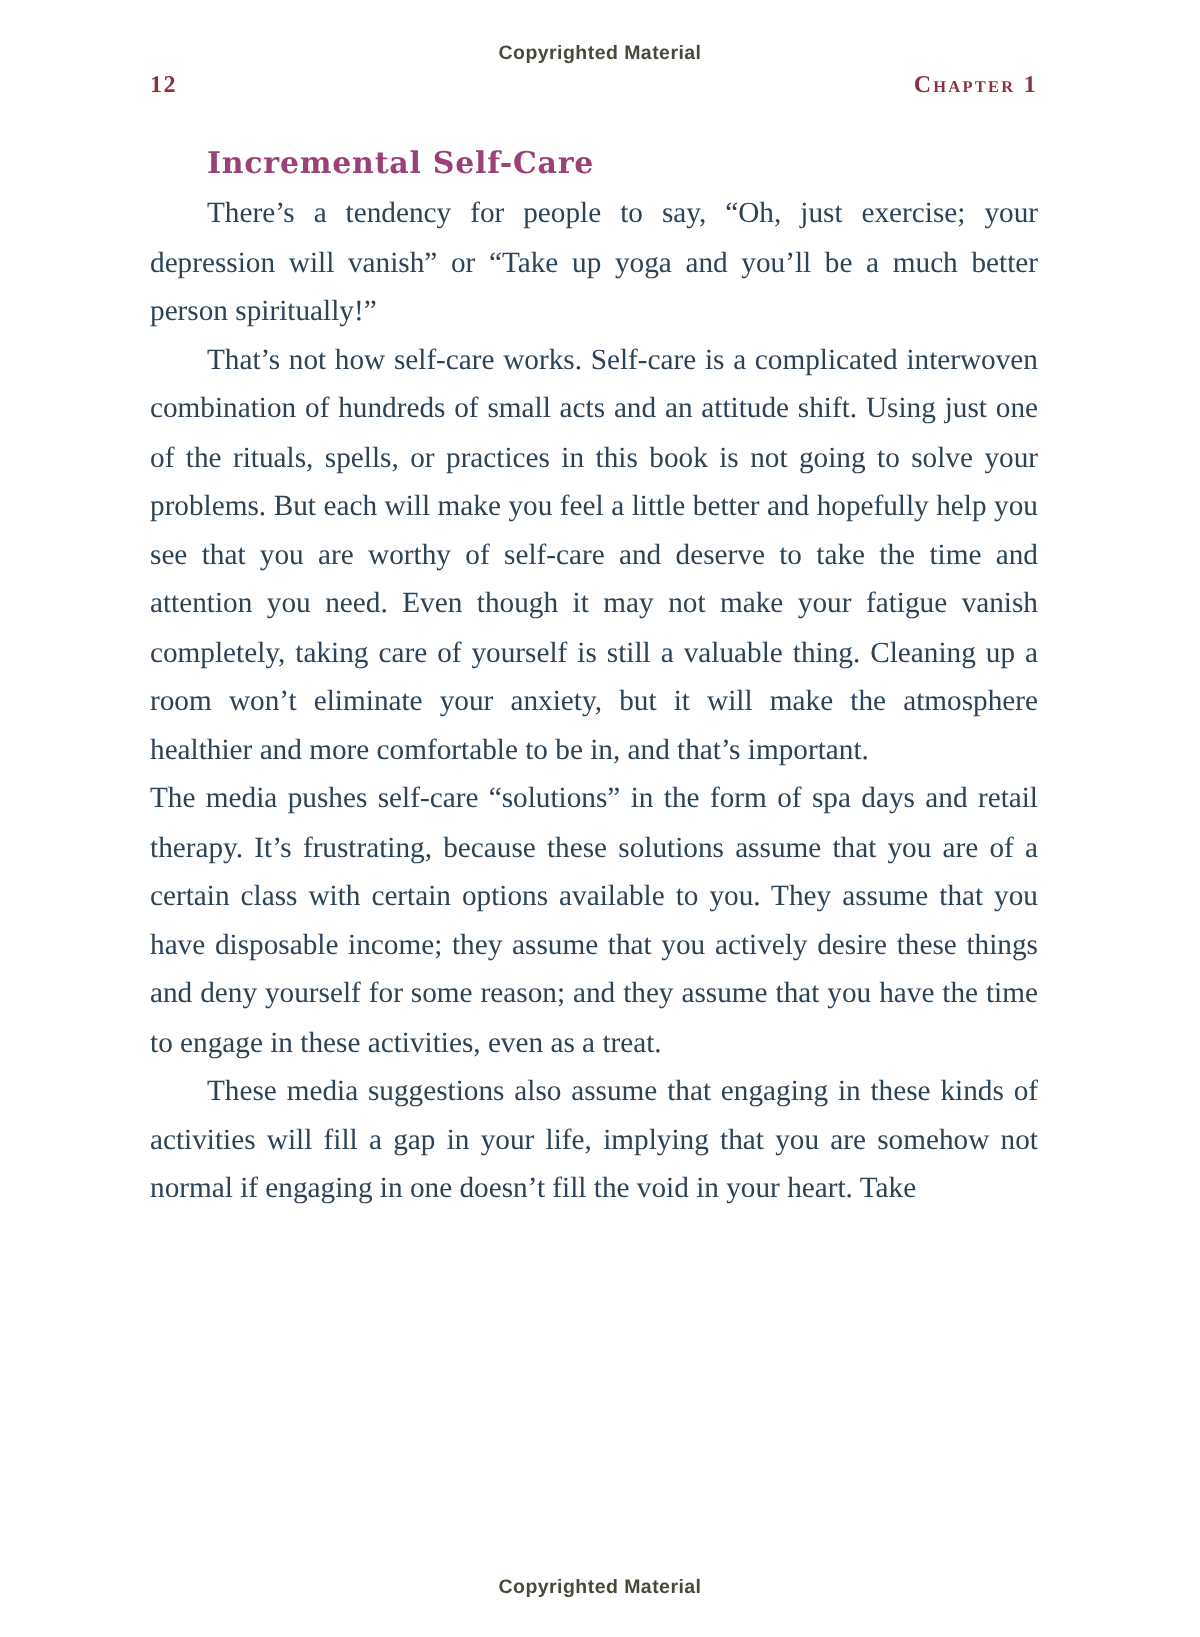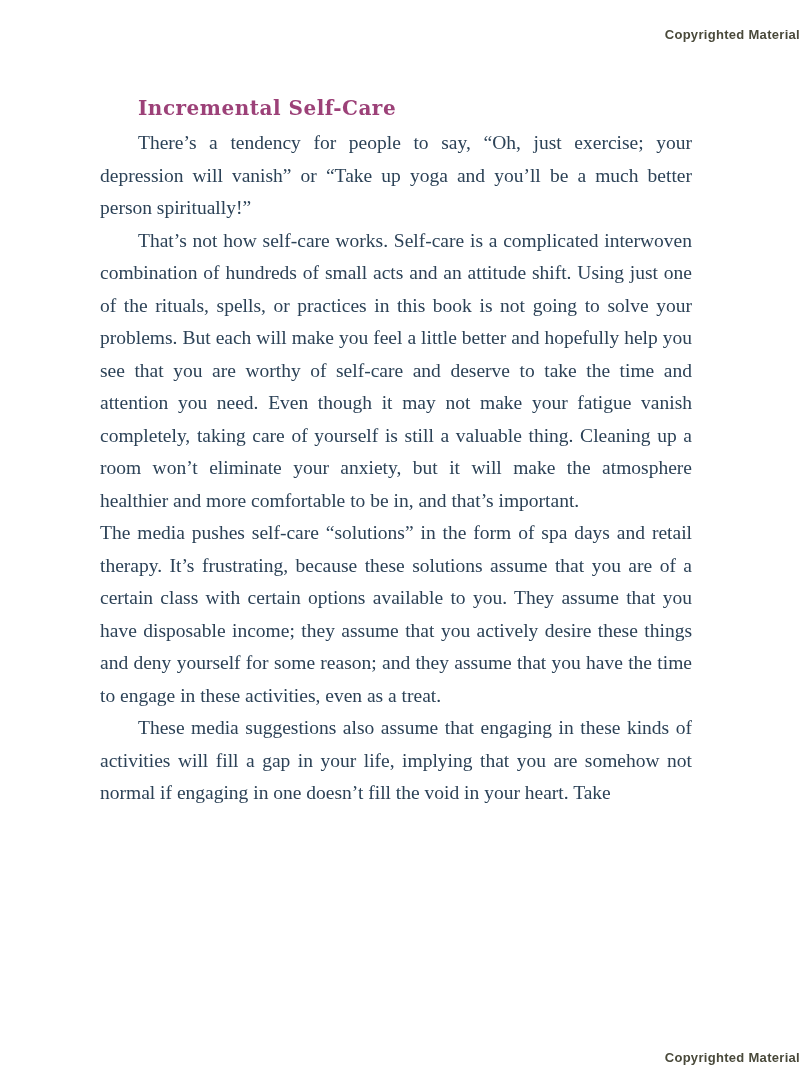--- a/index.html
+++ b/index.html
@@ -16,21 +16,21 @@
     height: 1091px;
     margin: 0 auto;
     background: #ffffff;
     font-family: "Liberation Serif", serif;
     overflow: hidden;
   }
   .copyright {
     position: absolute;
     left: 0;
     right: 0;
-    text-align: right;
+    text-align: center;
     font-family: "Liberation Sans", sans-serif;
     font-weight: bold;
     font-size: 13px;
     letter-spacing: 0.3px;
     color: var(--copyright);
   }
   .copyright.top { top: 27px; }
   .copyright.bottom { bottom: 26px; }
   .folio-row {
     position: absolute;
@@ -84,20 +84,24 @@
     word-spacing: 5px;
   }
 </style>
 </head>
 <body>
 
 <div class="page">
 
   <div class="copyright top">Copyrighted Material</div>
 
+  <div class="folio-row">
+    <span class="page-num">12</span>
+    <span class="chapter">Chapter 1</span>
+  </div>
 
   <div class="content">
 
     <h2 class="subhead">Incremental Self-Care</h2>
 
     <p class="indent">There’s a tendency for people to say, “Oh, just exercise; your depression will vanish” or “Take up yoga and you’ll be a much better person spiritually!”</p>
 
     <p class="indent">That’s not how self-care works. Self-care is a complicated interwoven combination of hundreds of small acts and an attitude shift. Using just one of the rituals, spells, or practices in this book is not going to solve your problems. But each will make you feel a little better and hopefully help you see that you are worthy of self-care and deserve to take the time and attention you need. Even though it may not make your fatigue vanish completely, taking care of yourself is still a valuable thing. Cleaning up a room won’t eliminate your anxiety, but it will make the atmosphere healthier and more comfortable to be in, and that’s important.</p>
 
 

